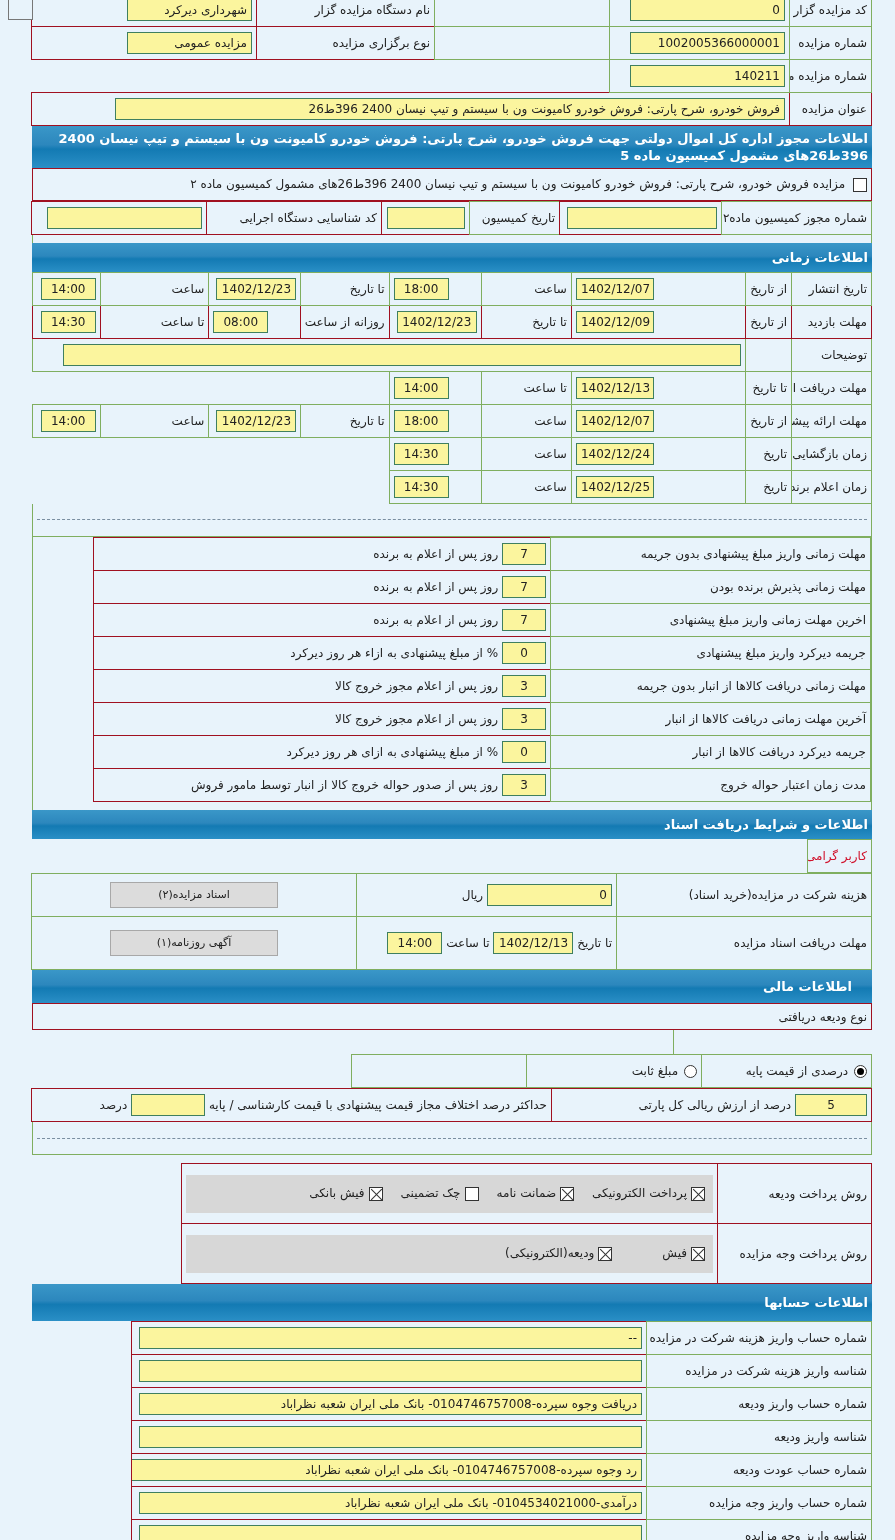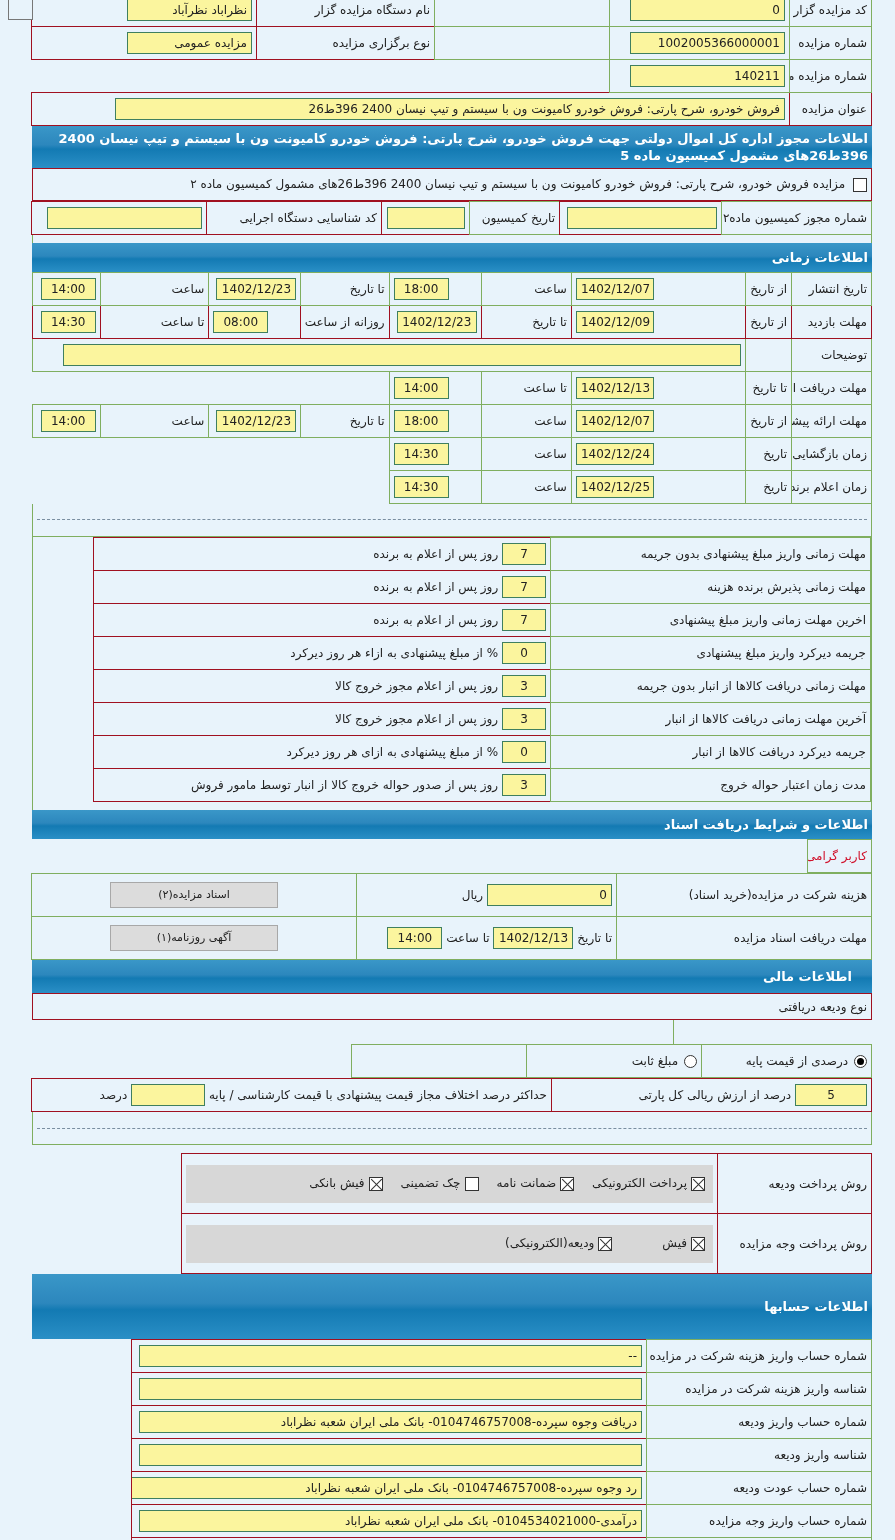--- a/index.html
+++ b/index.html
@@ -56,21 +56,21 @@
         <col style="width:175px">
         <col style="width:178px">
         <col style="width:225px">
       </colgroup>
     <tbody>
         <tr>
       <td class="lbl">کد مزایده گزار</td>
       <td><span class="fld" style="width:155px;text-align:right">0</span></td>
       <td></td>
       <td class="lbl red">نام دستگاه مزایده گزار</td>
-      <td class="red"><span class="fld rtl" style="width:125px">نظراباد نظرآباد</span></td>
+      <td class="red"><span class="fld rtl" style="width:125px">شهرداری دیرکرد</span></td>
     </tr>
     <tr>
       <td class="lbl">شماره مزایده</td>
       <td><span class="fld" style="width:155px;text-align:right">1002005366000001</span></td>
       <td></td>
       <td class="lbl red">نوع برگزاری مزایده</td>
       <td class="red"><span class="fld rtl" style="width:125px">مزایده عمومی</span></td>
     </tr>
     <tr>
       <td class="lbl">شماره مزایده مرجع</td>
@@ -228,21 +228,21 @@
       <colgroup>
           <col style="width:320px">
           <col style="width:457px">
         </colgroup>
       <tbody id="deadline-rows">
           <tr>
             <td class="lbl">مهلت زمانی واریز مبلغ پیشنهادی بدون جریمه</td>
             <td class="red"><span class="fld c" style="width:44px">7</span> <span>روز پس از اعلام به برنده</span></td>
           </tr>
           <tr>
-            <td class="lbl">مهلت زمانی پذیرش برنده هزینه</td>
+            <td class="lbl">مهلت زمانی پذیرش برنده بودن</td>
             <td class="red"><span class="fld c" style="width:44px">7</span> <span>روز پس از اعلام به برنده</span></td>
           </tr>
           <tr>
             <td class="lbl">اخرین مهلت زمانی واریز مبلغ پیشنهادی</td>
             <td class="red"><span class="fld c" style="width:44px">7</span> <span>روز پس از اعلام به برنده</span></td>
           </tr>
           <tr>
             <td class="lbl">جریمه دیرکرد واریز مبلغ پیشنهادی</td>
             <td class="red"><span class="fld c" style="width:44px">0</span> <span>% از مبلغ پیشنهادی به ازاء هر روز دیرکرد</span></td>
           </tr>
@@ -288,21 +288,21 @@
     <tbody>
         <tr>
       <td class="lbl" style="height:43px;">هزینه شرکت در مزایده(خرید اسناد)</td>
       <td>
         <span class="fld" style="width:125px;text-align:right">0</span>
         <span>ریال</span>
       </td>
       <td style="text-align:center"><span class="btn">اسناد مزایده(۲)</span></td>
     </tr>
     <tr>
-      <td class="lbl" style="height:43px;">مهلت دریافت اسناد مزایده</td>
+      <td class="lbl" style="height:53px;">مهلت دریافت اسناد مزایده</td>
       <td>
         <span>تا تاریخ</span>
         <span class="fld c" style="width:80px">1402/12/13</span>
         <span>تا ساعت</span>
         <span class="fld c" style="width:55px">14:00</span>
       </td>
       <td style="text-align:center"><span class="btn">آگهی روزنامه(۱)</span></td>
     </tr>
   </tbody>
     </table>
@@ -386,21 +386,21 @@
       <td class="red">
         <div class="graybox" id="auction-options" style="gap:50px;">
               <span><span class="cb x"></span><span>فیش</span></span>
               <span><span class="cb x"></span><span>ودیعه(الکترونیکی)</span></span>
             </div>
       </td>
     </tr>
   </tbody>
     </table>
 
-  <div class="hdr" style="padding:24px 4px;">اطلاعات حسابها</div>
+  <div class="hdr" style="padding:10px 4px;">اطلاعات حسابها</div>
   <table style="width:740px;margin-right:0;">
     <colgroup>
         <col style="width:225px">
         <col style="width:515px">
       </colgroup>
     <tbody id="account-rows">
         <tr>
           <td class="lbl">شماره حساب واریز هزینه شرکت در مزایده</td>
           <td class="red"><span class="fld rtl" style="width:503px">--</span></td>
         </tr>

